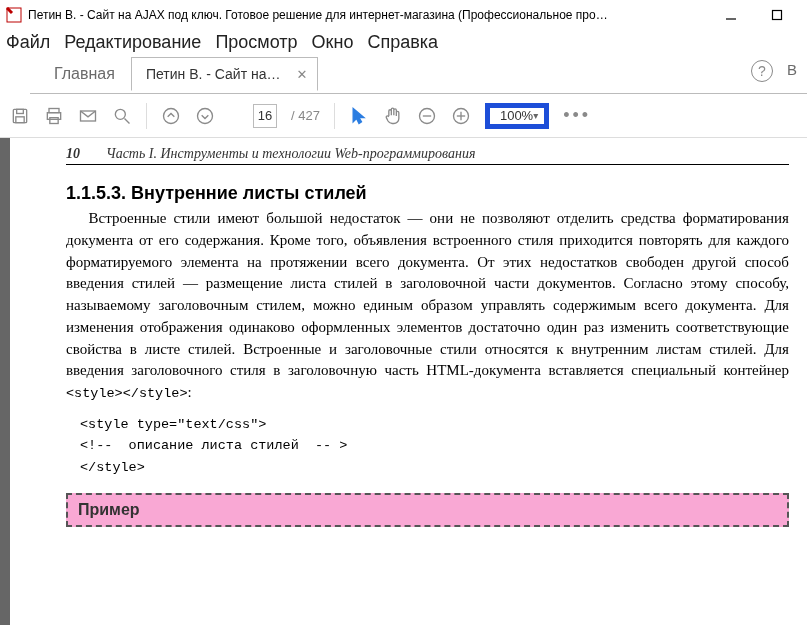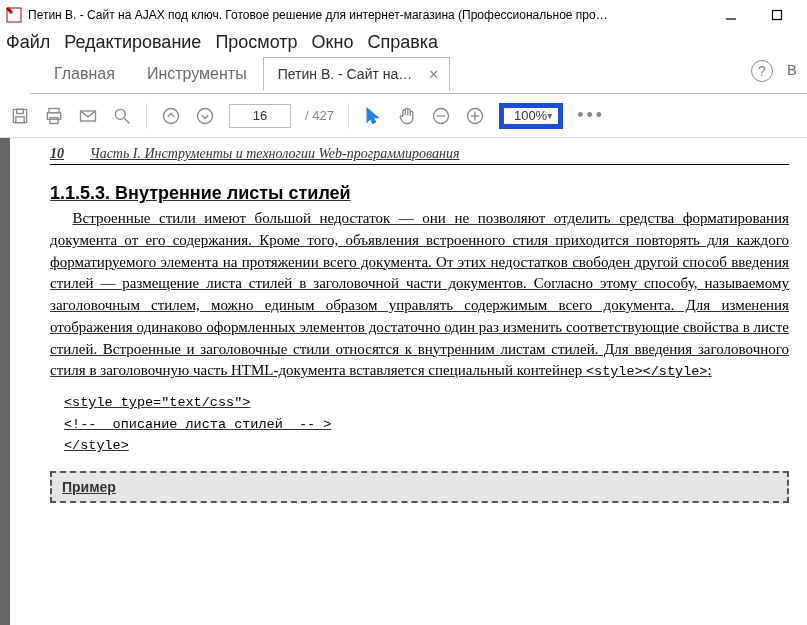--- a/index.html
+++ b/index.html
@@ -93,22 +93,22 @@
     border-bottom: 1px solid #ddd;
   }
   .tool-ic {
     width: 20px; height: 20px; color: #8a8a8a;
     display: inline-flex; align-items: center; justify-content: center;
     cursor: default;
   }
   .tool-ic svg { width: 20px; height: 20px; stroke: currentColor; fill: none; stroke-width: 1.6; }
   .vsep { width: 1px; height: 26px; background: #ddd; }
   .page-input {
-    width: 62px; height: 24px; border: 1px solid #bbb; text-align: center;
-    font-size: 13px; color: #333;
+    width: 24px; height: 24px; border: 1px solid #bbb; text-align: center;
+    font-size: 13px; color: #333; margin-left: 24px;
   }
   .page-total { color: #888; font-size: 13px; }
   .cursor-ic svg { stroke: #2b7de1; fill: #2b7de1; }
   .zoom-box {
     border: 5px solid #1d4ed8; height: 26px; padding: 0 6px 0 10px;
     display: inline-flex; align-items: center; gap: 0; font-size: 13px; color: #333;
   }
   .caret-down { font-size: 10px; color: #666; }
   .dots { letter-spacing: 3px; color: #8a8a8a; font-size: 18px; }
 
@@ -117,23 +117,22 @@
     flex: 1;
     display: flex;
     background: #fff;
     overflow: hidden;
   }
   .gutter {
     width: 10px; background: #666;
   }
   .page {
     flex: 1;
-    padding: 8px 18px 0 40px;
+    padding: 8px 18px 0 56px;
     overflow: hidden;
-    text-decoration: underline;
   }
   .running-head {
     display: flex;
     align-items: baseline;
     border-bottom: 1.5px solid #000;
     padding-bottom: 2px;
     margin-bottom: 18px;
     font-family: Georgia, "Times New Roman", serif;
   }
   .rh-num { font-weight: bold; font-style: italic; font-size: 14px; width: 40px; }
@@ -158,25 +157,25 @@
   .codeblock {
     font-family: "Courier New", monospace;
     font-size: 13.5px;
     white-space: pre;
     margin: 6px 0 14px 14px;
     color: #000;
     line-height: 1.6;
   }
   .example-box {
     border: 2px dashed #555;
-    background: #e5e5e5;
+    background: #f9a8d4;
     padding: 6px 10px;
     font-family: Arial, sans-serif;
     font-weight: bold;
-    font-size: 14px;
+    font-size: 16px;
   }
 </style>
 </head>
 <body>
 
 <div class="titlebar">
   <span class="app-icon">
     <svg viewBox="0 0 16 16">
         <rect x="1" y="1" width="14" height="14" fill="#fff" stroke="#b00"></rect>
         <path d="M1 1 L6 6" stroke="#b00" stroke-width="3"></path>
@@ -200,21 +199,20 @@
 <div class="menubar">
   <span>Файл</span>
   <span>Редактирование</span>
   <span>Просмотр</span>
   <span>Окно</span>
   <span>Справка</span>
 </div>
 
 <div class="tabrow">
   <div class="bigtab">Главная</div>
-  <div class="bigtab">Инструменты</div>
   <div class="doc-tab">
     <span class="tab-label">Петин В. - Сайт на…</span>
     <span class="tab-close">✕</span>
   </div>
   <div class="tabrow-spacer"></div>
   <span class="help-circle">?</span>
   <span class="signin-stub">В</span>
 </div>
 
 <div class="toolbar">

